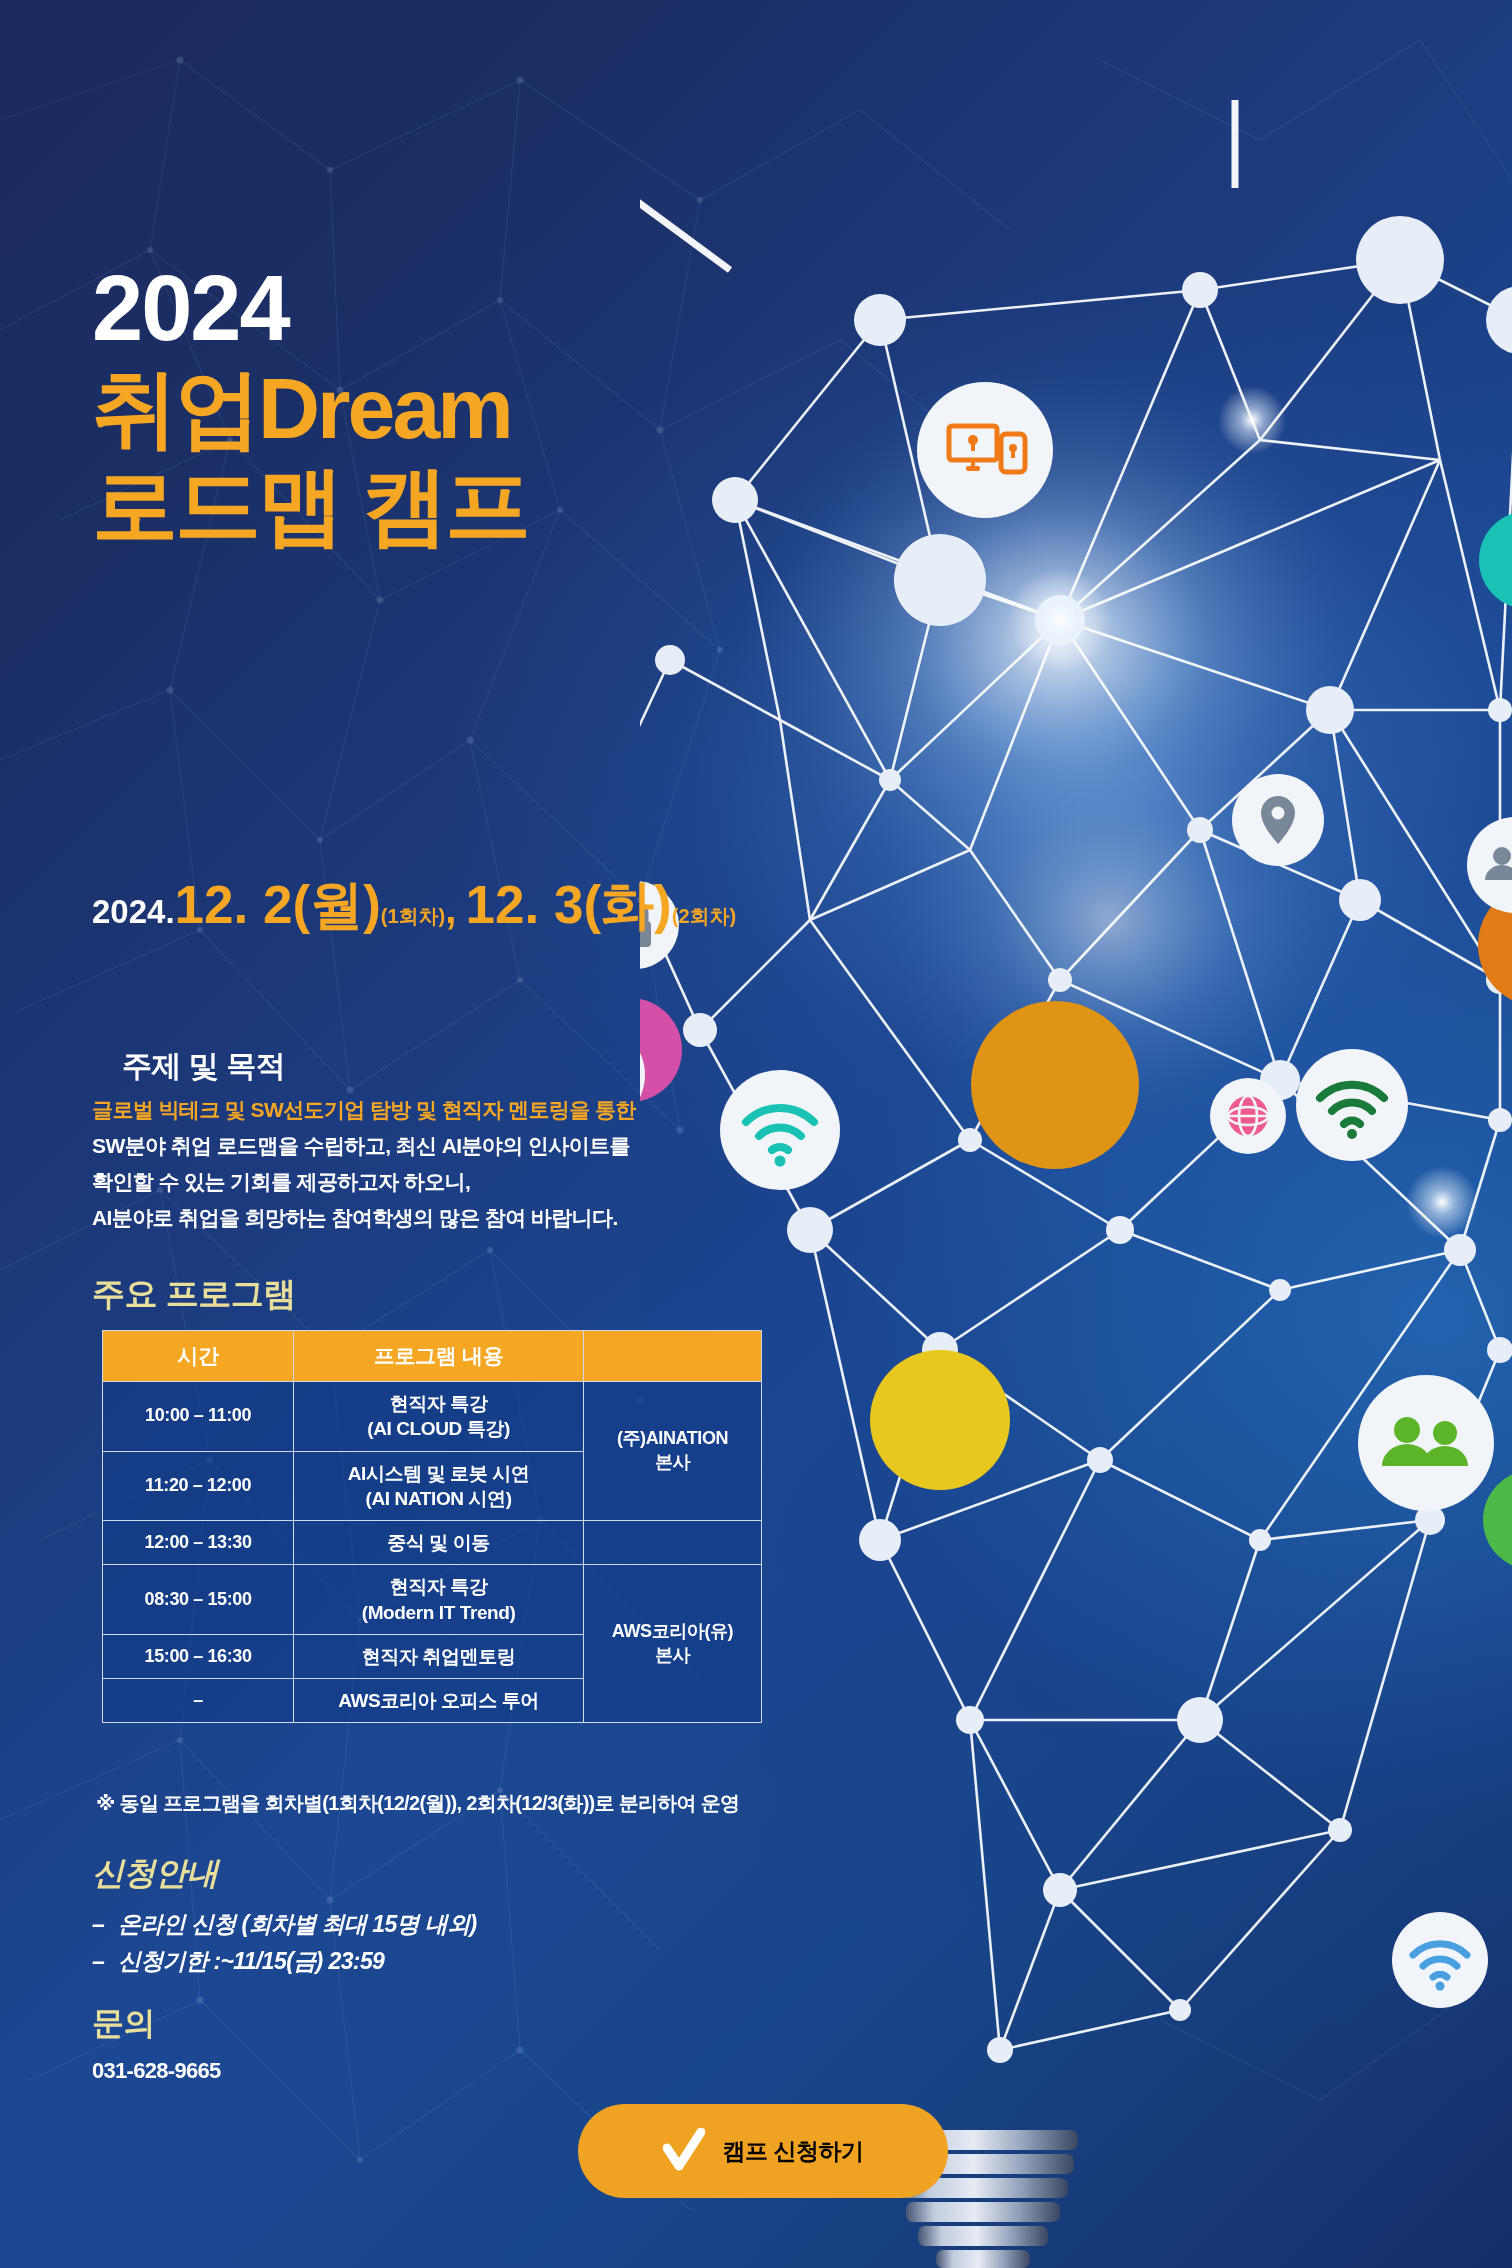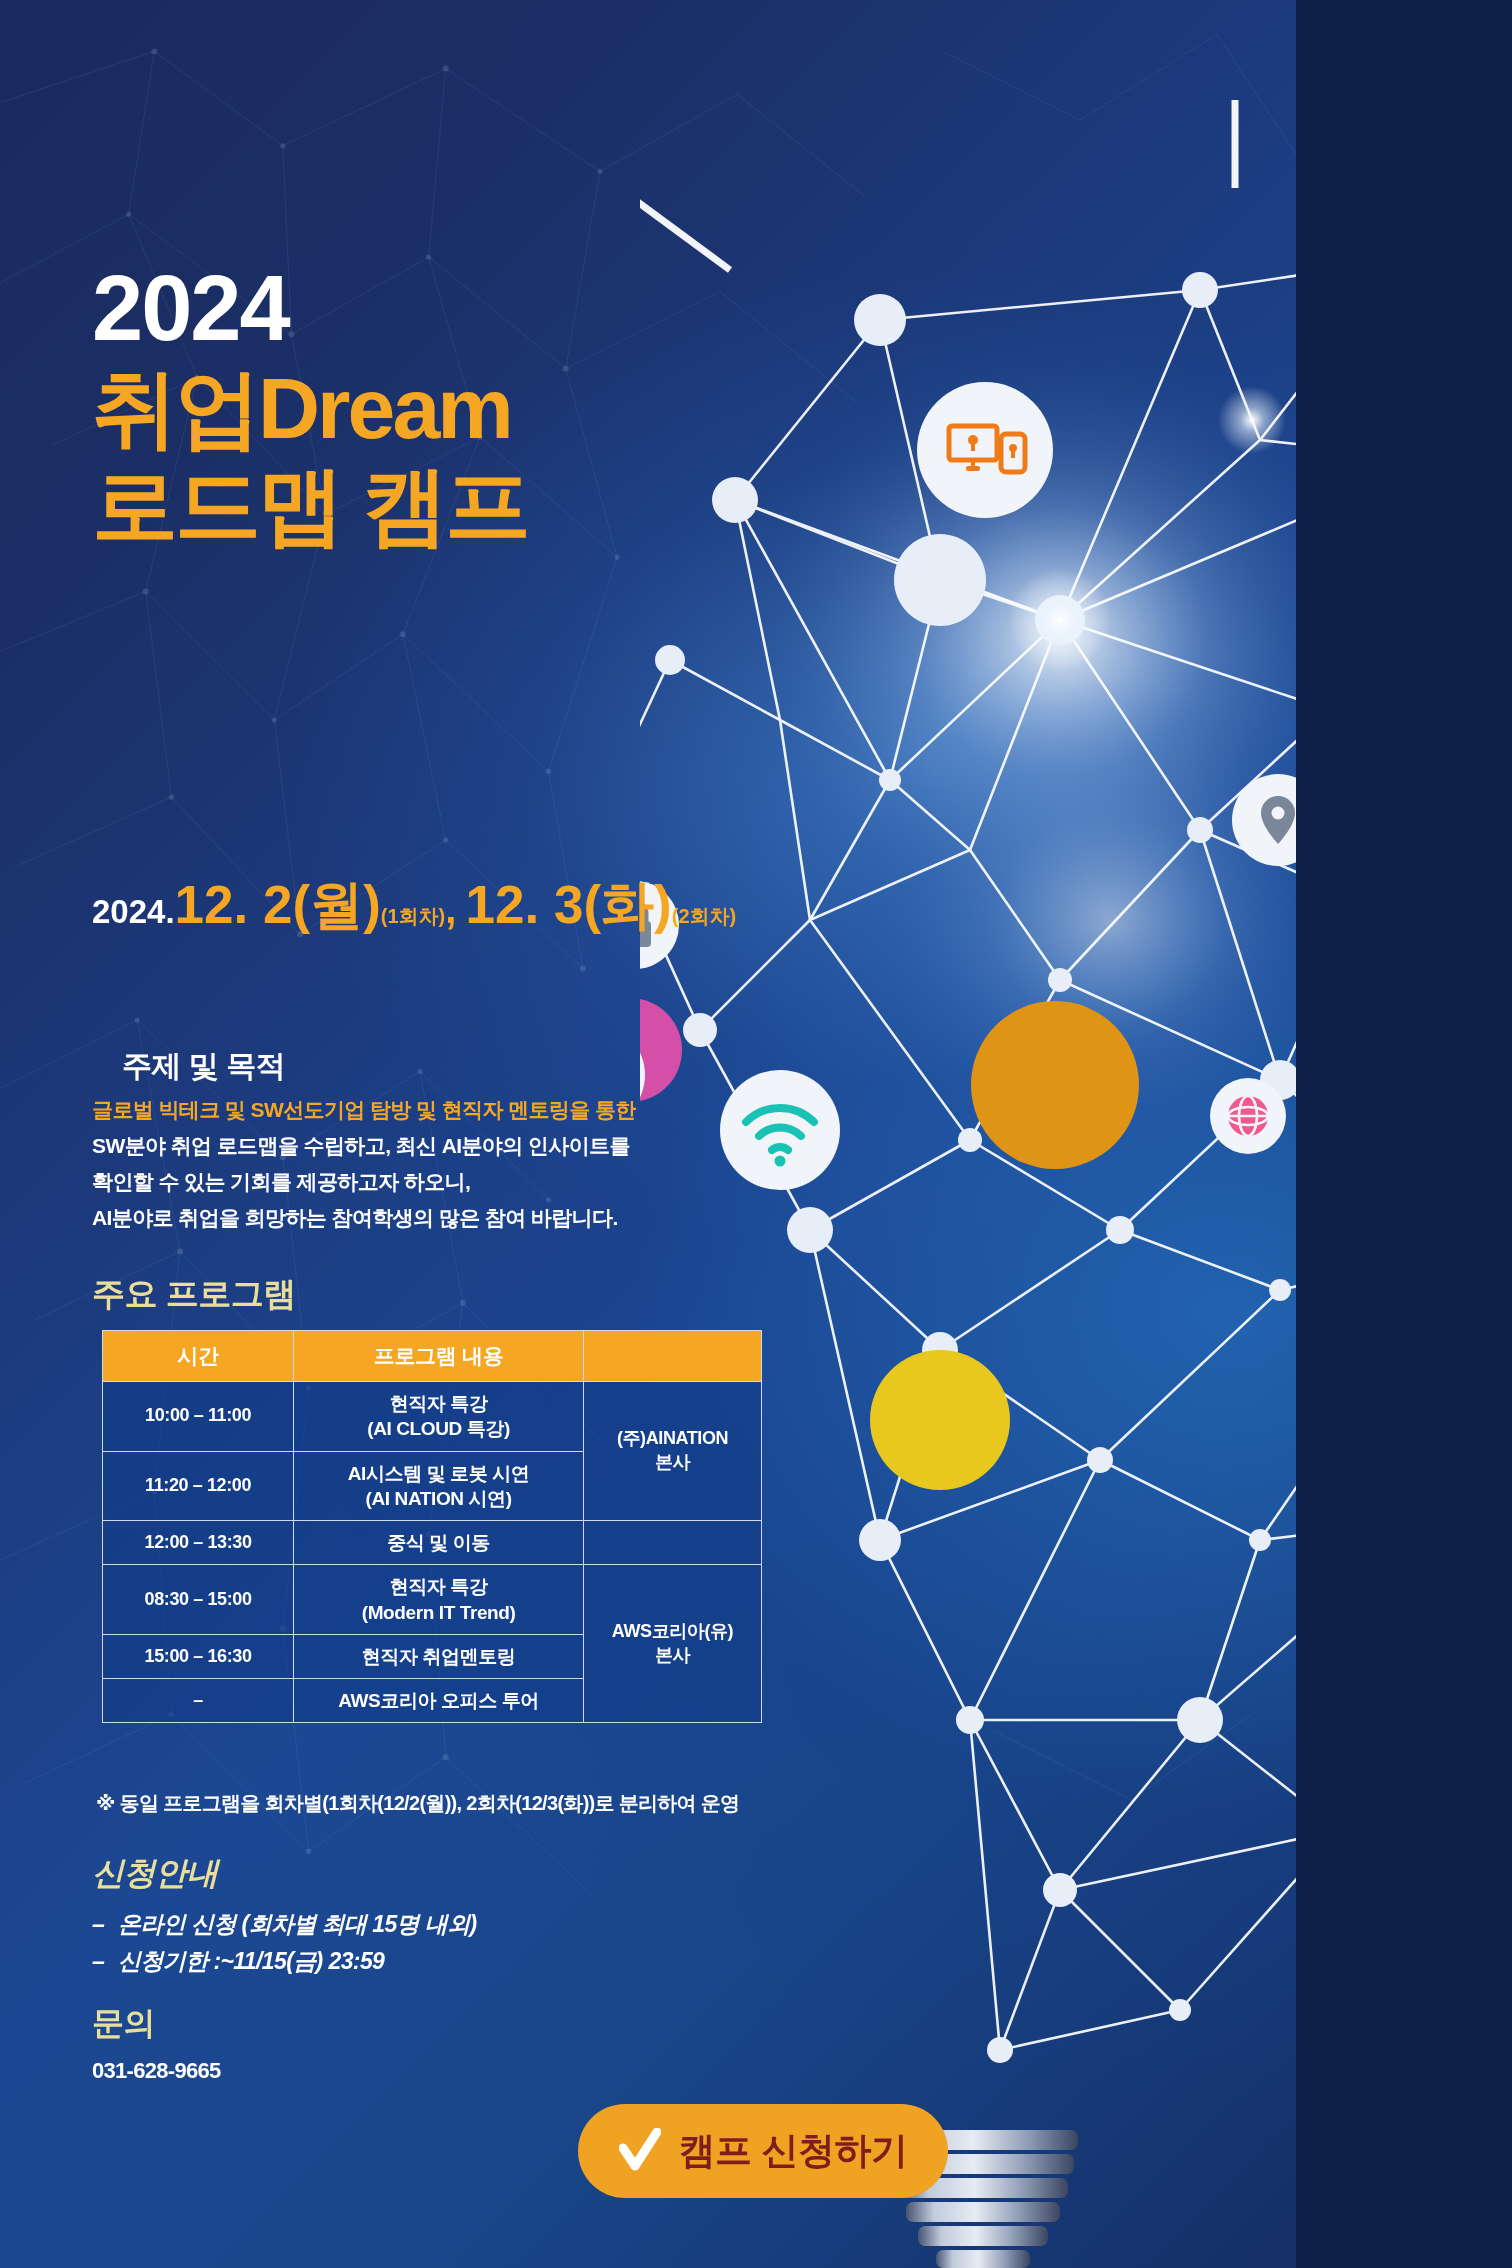--- a/index.html
+++ b/index.html
@@ -8,21 +8,21 @@
   body {
     width:1512px; height:2268px;
     font-family:"Liberation Sans","DejaVu Sans",sans-serif;
     overflow:hidden;
     position:relative;
   }
 
   
   #poster {
     position:absolute; inset:0;
-    width:1296px; height:2268px;
+    width:1512px; height:2268px;
     overflow:hidden;
     background:
       radial-gradient(ellipse 900px 700px at 72% 34%, rgba(80,150,225,0.55) 0%, rgba(40,95,175,0.22) 45%, rgba(20,45,105,0) 72%),
       radial-gradient(ellipse 1200px 1000px at 95% 58%, rgba(38,110,190,0.70) 0%, rgba(24,64,140,0.30) 50%, rgba(16,36,88,0) 78%),
       linear-gradient(135deg, #1b2a5e 0%, #1b2f66 18%, #1c3b7e 38%, #1c4893 58%, #184689 76%, #152f68 100%);
   }
 
   
   #bg-mesh { position:absolute; inset:0; opacity:.38; }
   #bulb-net { position:absolute; left:640px; top:20px; width:900px; height:2248px; }
@@ -133,21 +133,21 @@
   
   .cta {
     position:absolute; left:578px; top:2104px;
     width:370px; height:94px;
     background:#f0a222; border-radius:47px;
     display:flex; align-items:center; justify-content:center; gap:18px;
     cursor:pointer; border:none; z-index:9;
   }
   .cta .check { width:42px; height:46px; display:block; }
   .cta .cta-label {
-    font-size:37px; font-weight:600; color:#7f1d1d; letter-spacing:-0.5px;text-align:center;
+    font-size:23px; font-weight:600; color:#000000; letter-spacing:-0.5px;text-align:center;
   }
 
   
 </style>
 </head>
 <body>
 
 <div id="poster">
 
   <svg id="bg-mesh" viewBox="0 0 1512 2268" preserveAspectRatio="none">

